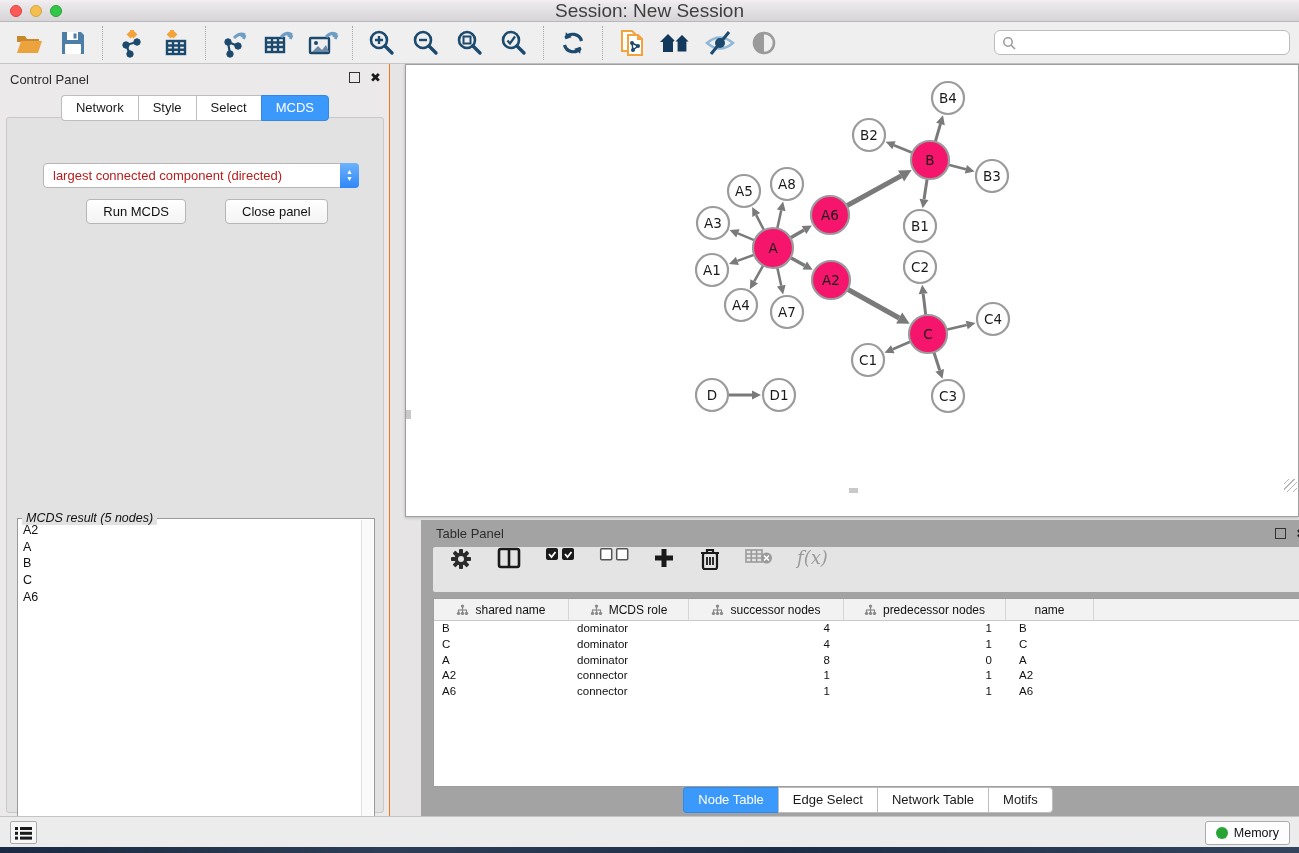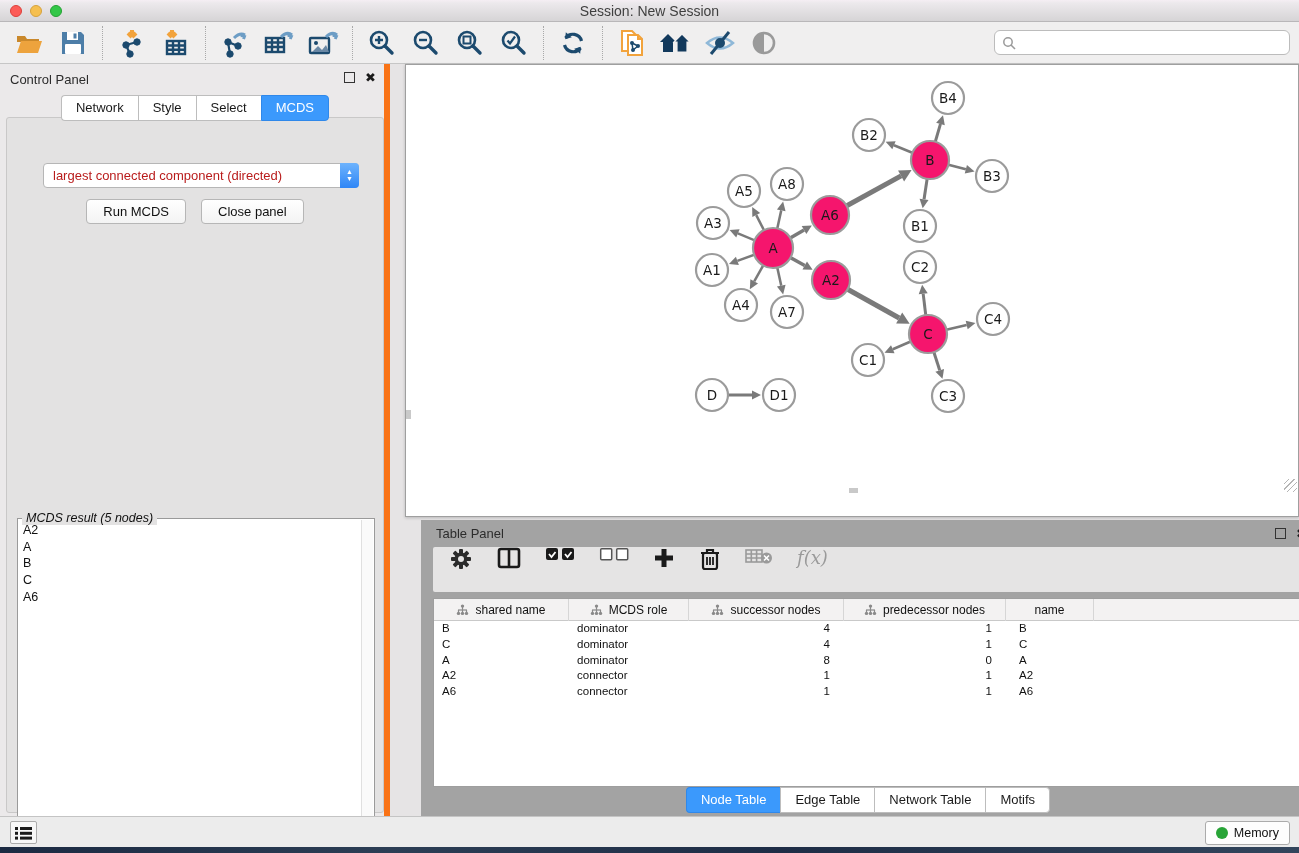--- a/index.html
+++ b/index.html
@@ -4,41 +4,41 @@
 <style>
   * { margin:0; padding:0; box-sizing:border-box; }
   html,body { width:1299px; height:853px; overflow:hidden; background:#222; }
   body { font-family:"Liberation Sans","DejaVu Sans",sans-serif; }
   .screen { position:absolute; top:0; left:0; width:1299px; height:853px; background:#e6e4e5; }
 
   
   .titlebar { position:absolute; top:0; left:0; width:1299px; height:22px;
     background:linear-gradient(#f5eef4,#ece9ec 15%,#d6d4d6); border-bottom:1px solid #b9b7b9;
     display:flex; align-items:center; justify-content:center; }
-  .titlebar .title { font-size:14px; color:#3f3f3f; }
+  .titlebar .title { font-size:19px; color:#3f3f3f; }
   .lights { position:absolute; left:10px; top:5px; display:flex; gap:8px; }
   .light { width:12px; height:12px; border-radius:50%; }
   .light.red { background:#fc5b57; border:1px solid #dd3f3a; }
   .light.yellow { background:#f5bf4f; border:1px solid #d6a23c; }
   .light.green { background:#33c748; border:1px solid #24a233; }
 
   
   .toolbar { position:absolute; top:22px; left:0; width:1299px; height:42px;
     background:#f0efef; border-bottom:1px solid #c6c6c6; display:flex; align-items:center; }
   .tb-group { display:flex; align-items:center; gap:6px; padding:0 10px; }
   .tb-sep { width:1px; height:34px; border-left:1px dotted #a9a9a9; }
   .tb-btn { width:38px; height:36px; display:flex; align-items:center; justify-content:center; cursor:default; }
   .search-wrap { position:absolute; right:9px; top:8px; }
   .search-box { width:296px; height:25px; background:#fff; border:1px solid #bcbcbc; border-radius:6px;
     display:flex; align-items:center; padding-left:7px; }
   .search-box input { border:none; outline:none; flex:1; font-size:12px; background:transparent; margin-left:5px; }
 
   
   .control-panel { position:absolute; top:64px; left:0; width:390px; height:756px;
-    background:#ebe9ea; border-right:6px solid #f97316; }
+    background:#ebe9ea; border-right:1px solid #f97316; }
   .cp-header { position:relative; height:30px; display:flex; align-items:center; padding-left:10px; }
   .cp-header .cp-title { font-size:13px; color:#2c2c2c; }
   .panel-ctrls { position:absolute; right:8px; top:8px; display:flex; gap:10px; align-items:center; }
   .float-box { width:11px; height:11px; border:1.5px solid #333; background:transparent; }
   .close-x { font-size:13px; font-weight:bold; color:#1a1a1a; line-height:11px; }
   .cp-tabs { position:absolute; top:31px; left:0; width:390px; display:flex; justify-content:center; z-index:3; }
   .tab-seg { display:flex; }
   .tab-seg .tab { font-size:13px; padding:4px 14px 5px; background:#fff; border:1px solid #bdbdbd;
     border-right:none; color:#1a1a1a; }
   .tab-seg .tab:first-child { border-radius:4px 0 0 4px; }
@@ -49,21 +49,21 @@
   .opt-label { margin-top:22px; text-align:center; font-size:13px; color:#1a1a1a; }
   .combo { position:absolute; top:45px; left:36px; width:316px; height:25px; background:#fff;
     border:1px solid #b6b6b6; border-radius:4px; display:flex; align-items:center; }
   .combo .combo-text { flex:1; font-size:13px; padding-left:9px; color:#b91c1c; white-space:nowrap; }
   .combo .stepper { width:19px; height:25px; margin:-1px -1px 0 0; border-radius:0 4px 4px 0;
     background:linear-gradient(#6db3fd,#2f86f6); display:flex; flex-direction:column;
     align-items:center; justify-content:center; gap:1px; }
   .combo .stepper span { color:#fff; font-size:7px; line-height:6px; }
   .cp-buttons { position:absolute; top:81px; left:0; width:100%; display:flex; justify-content:center; gap:15px; }
   .mac-btn { background:linear-gradient(#ffffff,#f3f3f3); border:1px solid #b6b6b6; border-radius:4px;
-    font-size:13px; padding:4px 16px; color:#111; }
+    font-size:13px; padding:4px 16px; color:#111;margin-left:24px; }
   .result-group { position:absolute; top:400px; left:10px; width:358px; height:338px;
     border:1px solid #9a9a9a; background:#fff; }
   .result-legend { position:absolute; top:-8px; left:4px; background:#e3e2e2; padding:0 4px;
     font-size:12.5px; color:#111;font-style:italic; }
   .result-list { position:absolute; top:3px; left:1px; right:13px; bottom:1px; overflow:hidden;
     font-size:12.5px; color:#111; }
   .result-list div { padding:1.3px 0 1.3px 4px; }
   .result-scroll { position:absolute; top:1px; right:1px; width:12px; bottom:1px;
     background:#fafafa; border-left:1px solid #e0e0e0; }
 
@@ -605,21 +605,21 @@
             <div class="cell num">1</div>
             <div class="cell num">1</div>
             <div class="cell name-col">A6</div>
             <div></div>
           </div>
         </div>
     </div>
     <div class="tp-tabs">
       <div class="tab-seg" id="tp-tabs">
           <div class="tab active">Node Table</div>
-          <div class="tab">Edge Table</div>
+          <div class="tab">Edge Select</div>
           <div class="tab">Network Table</div>
           <div class="tab">Motifs</div>
         </div>
     </div>
   </div>
 
   <div class="statusbar">
     <div class="list-btn">
       <svg width="17" height="14" viewBox="0 0 17 14">
           <g fill="#1a1a1a">

